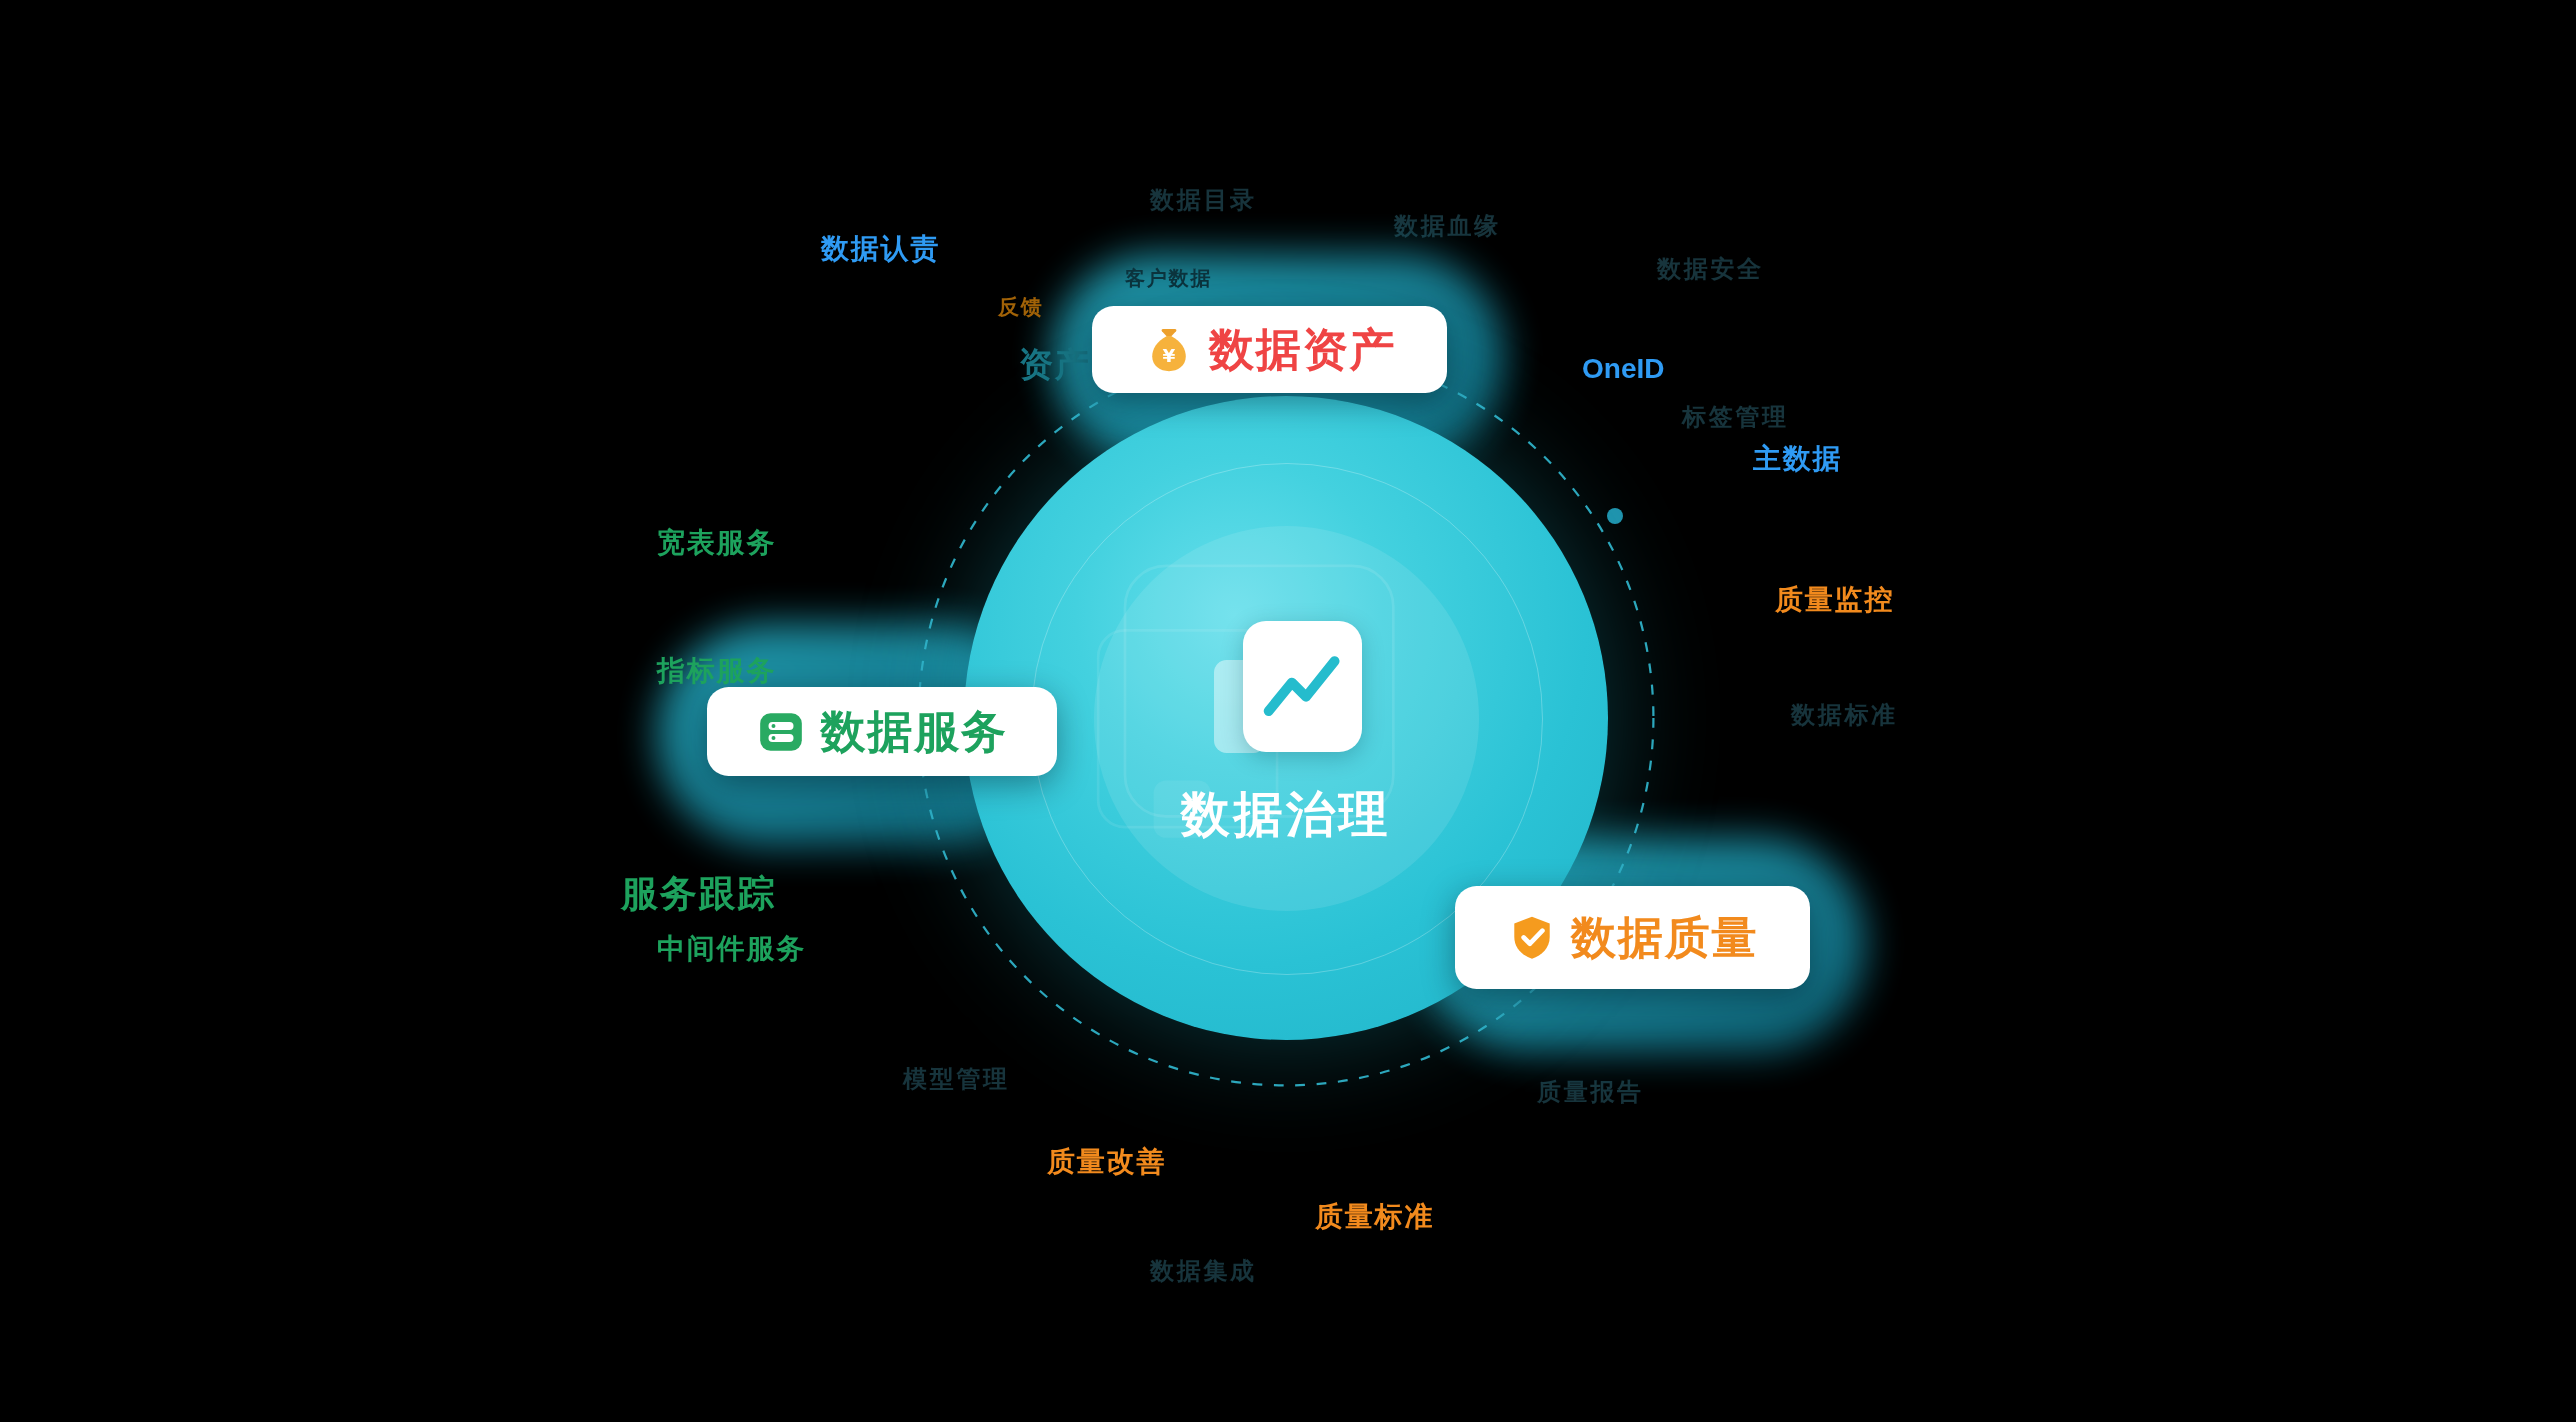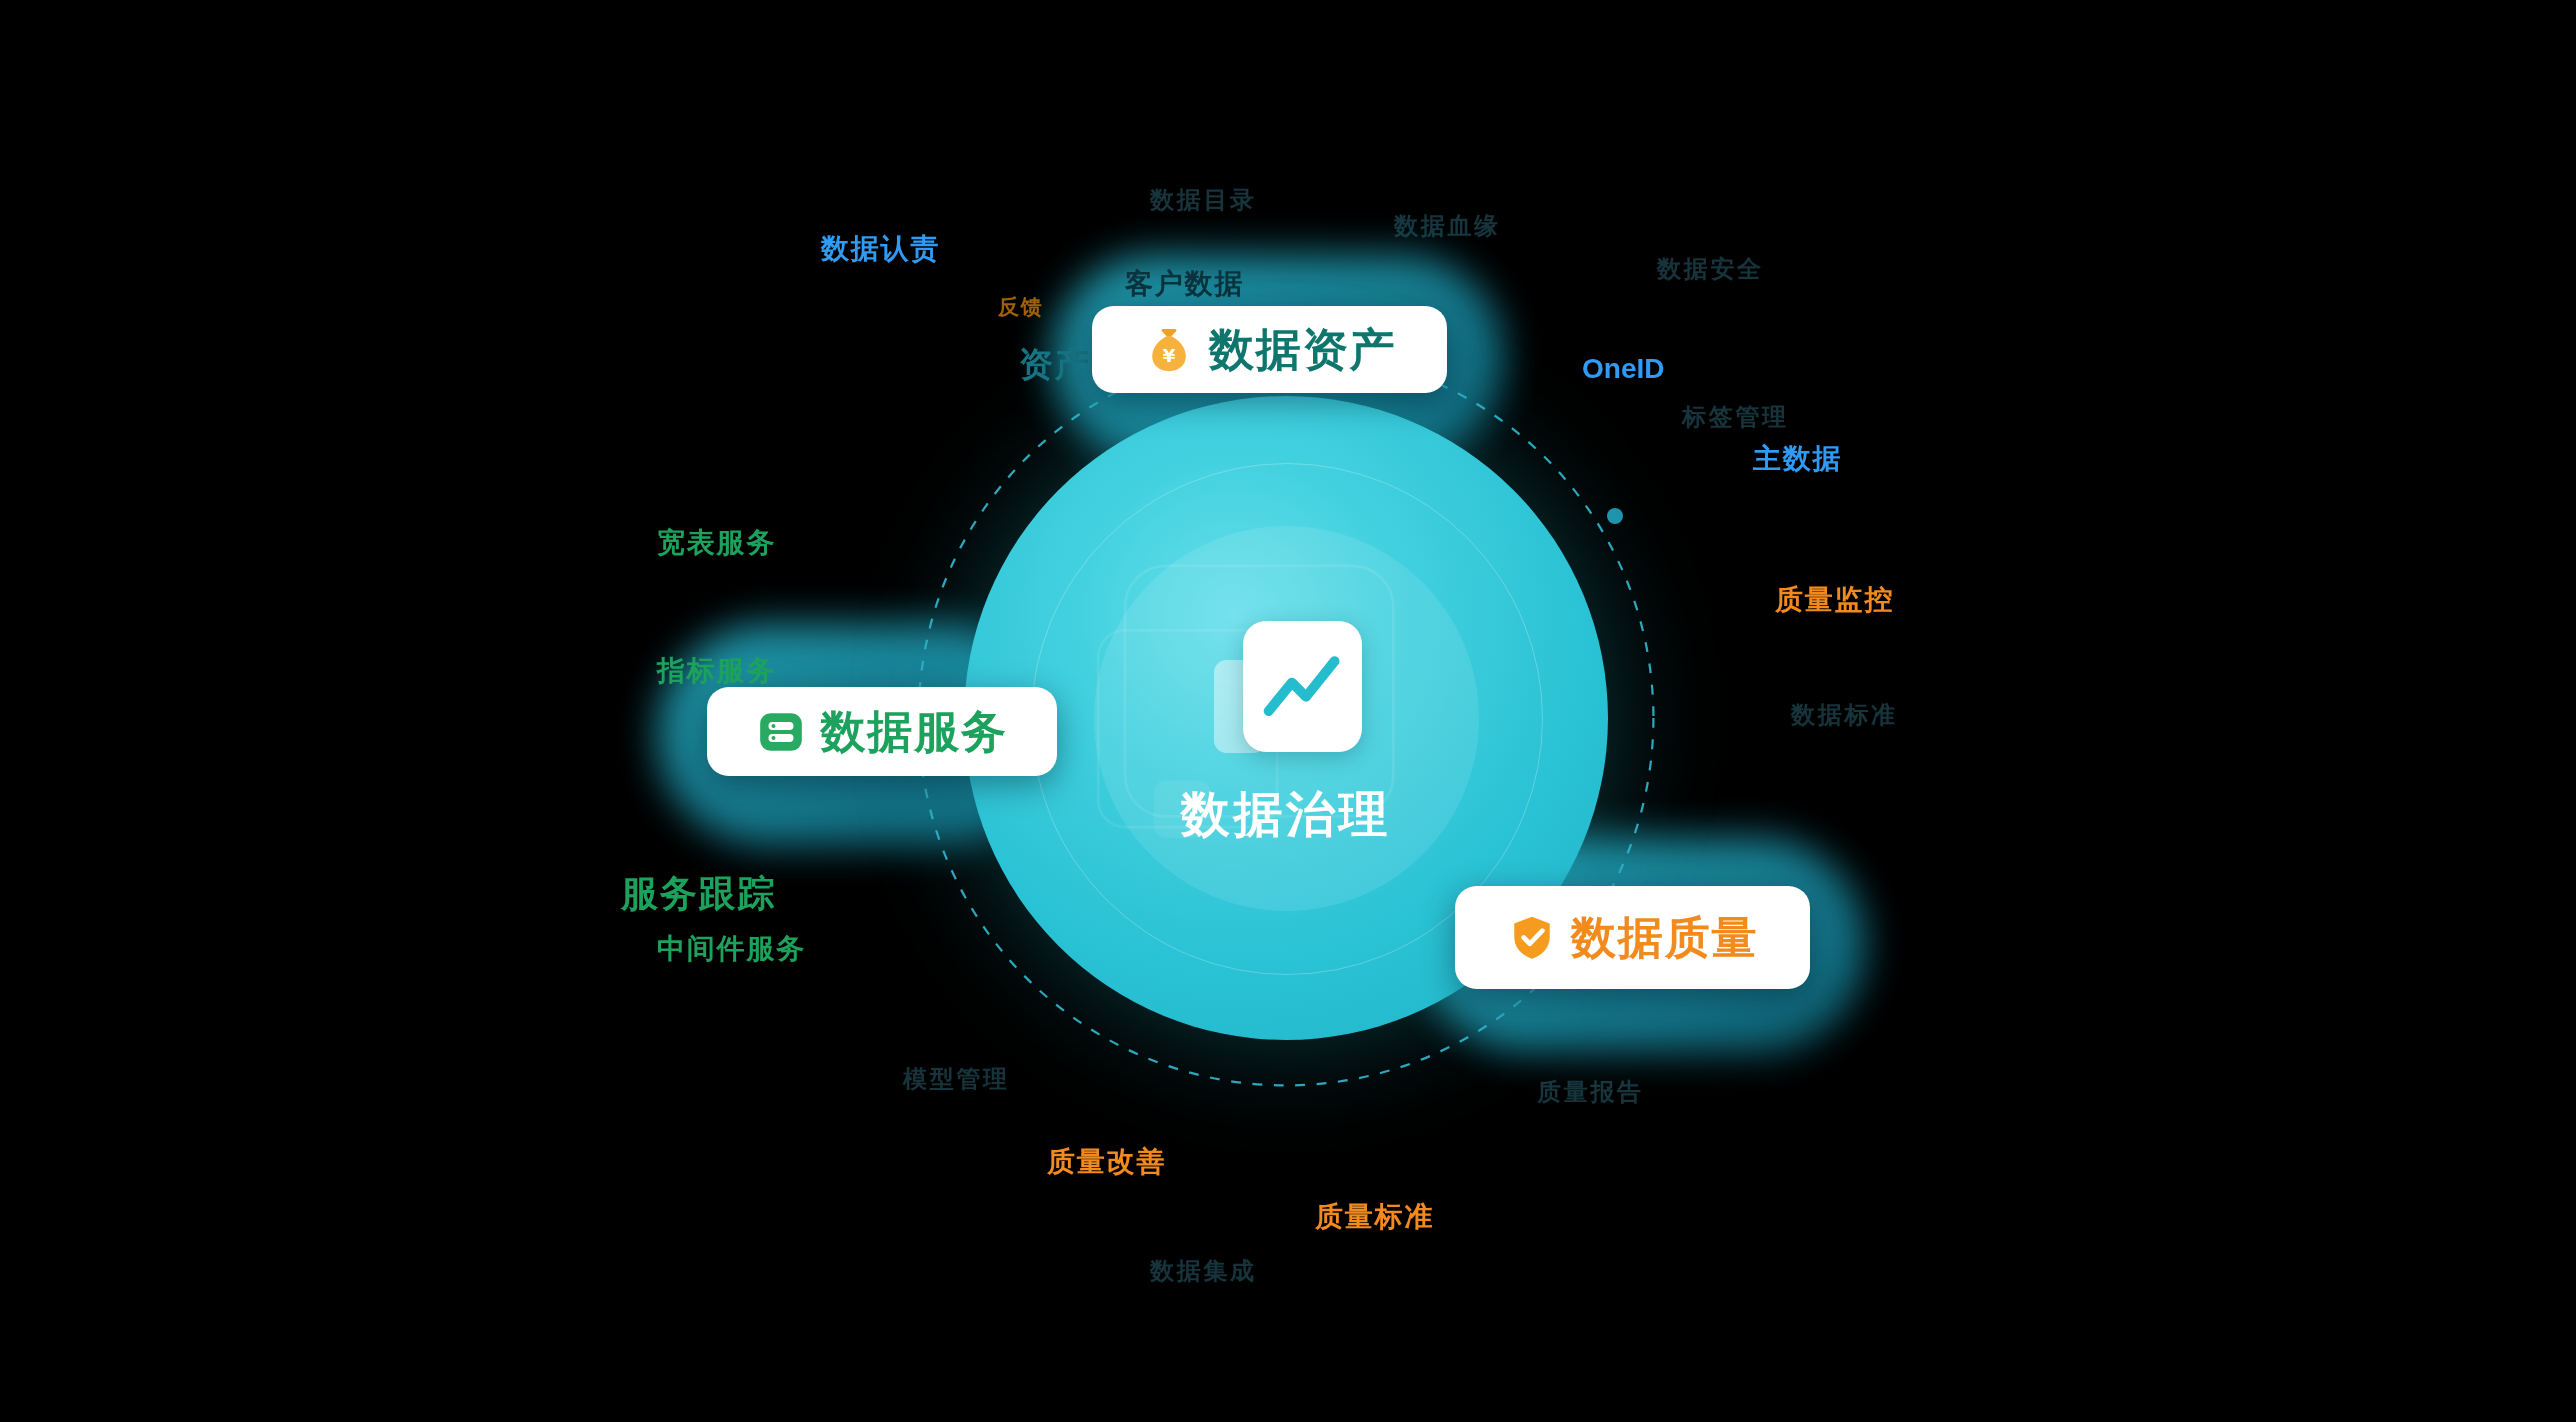--- a/index.html
+++ b/index.html
@@ -54,32 +54,32 @@
   
   .pill{
     position:absolute;background:#ffffff;border-radius:21.5px;
     display:flex;align-items:center;justify-content:center;gap:14.3px;
     box-shadow:0 9px 32px rgba(0,20,30,.40);
   }
   .pill-assets{left:1092px;top:306px;width:355px;height:87px;}
   .pill-services{left:707px;top:687px;width:350px;height:89px;}
   .pill-quality{left:1455px;top:886px;width:355px;height:103px;}
   .pill-text{font-size:45px;font-weight:bold;letter-spacing:1.8px;white-space:nowrap;}
-  .t-assets{color:#0f766e;}
+  .t-assets{color:#ef4444;}
   .t-services{color:#1da25d;}
   .t-quality{color:#f28a1d;}
   .pill-icon{display:flex;align-items:center;}
   
   .label{position:absolute;font-size:28px;font-weight:bold;white-space:nowrap;letter-spacing:1.8px;}
   .c-blue{color:#2f9bf4;}
   .c-green{color:#1da25d;}
   .c-orange{color:#f28a1d;}
   
   .small-dark{position:absolute;font-weight:bold;white-space:nowrap;}
-  .lbl-customer{left:1125px;top:265px;font-size:28px;color:#0b333d;letter-spacing:1.8px;}
+  .lbl-customer{left:1125px;top:265px;font-size:20px;color:#0b333d;letter-spacing:1.8px;}
   .lbl-asset{left:1019px;top:342px;font-size:34px;color:#177483;letter-spacing:1.8px;}
   .lbl-feedback{left:998px;top:293px;font-size:21px;color:#a16207;letter-spacing:1.8px;}
 </style>
 </head>
 <body>
 
 <div class="stage">
 
   <div class="faint" style="left:1150px;top:184px">数据目录</div>
   <div class="faint" style="left:1394px;top:210px">数据血缘</div>

